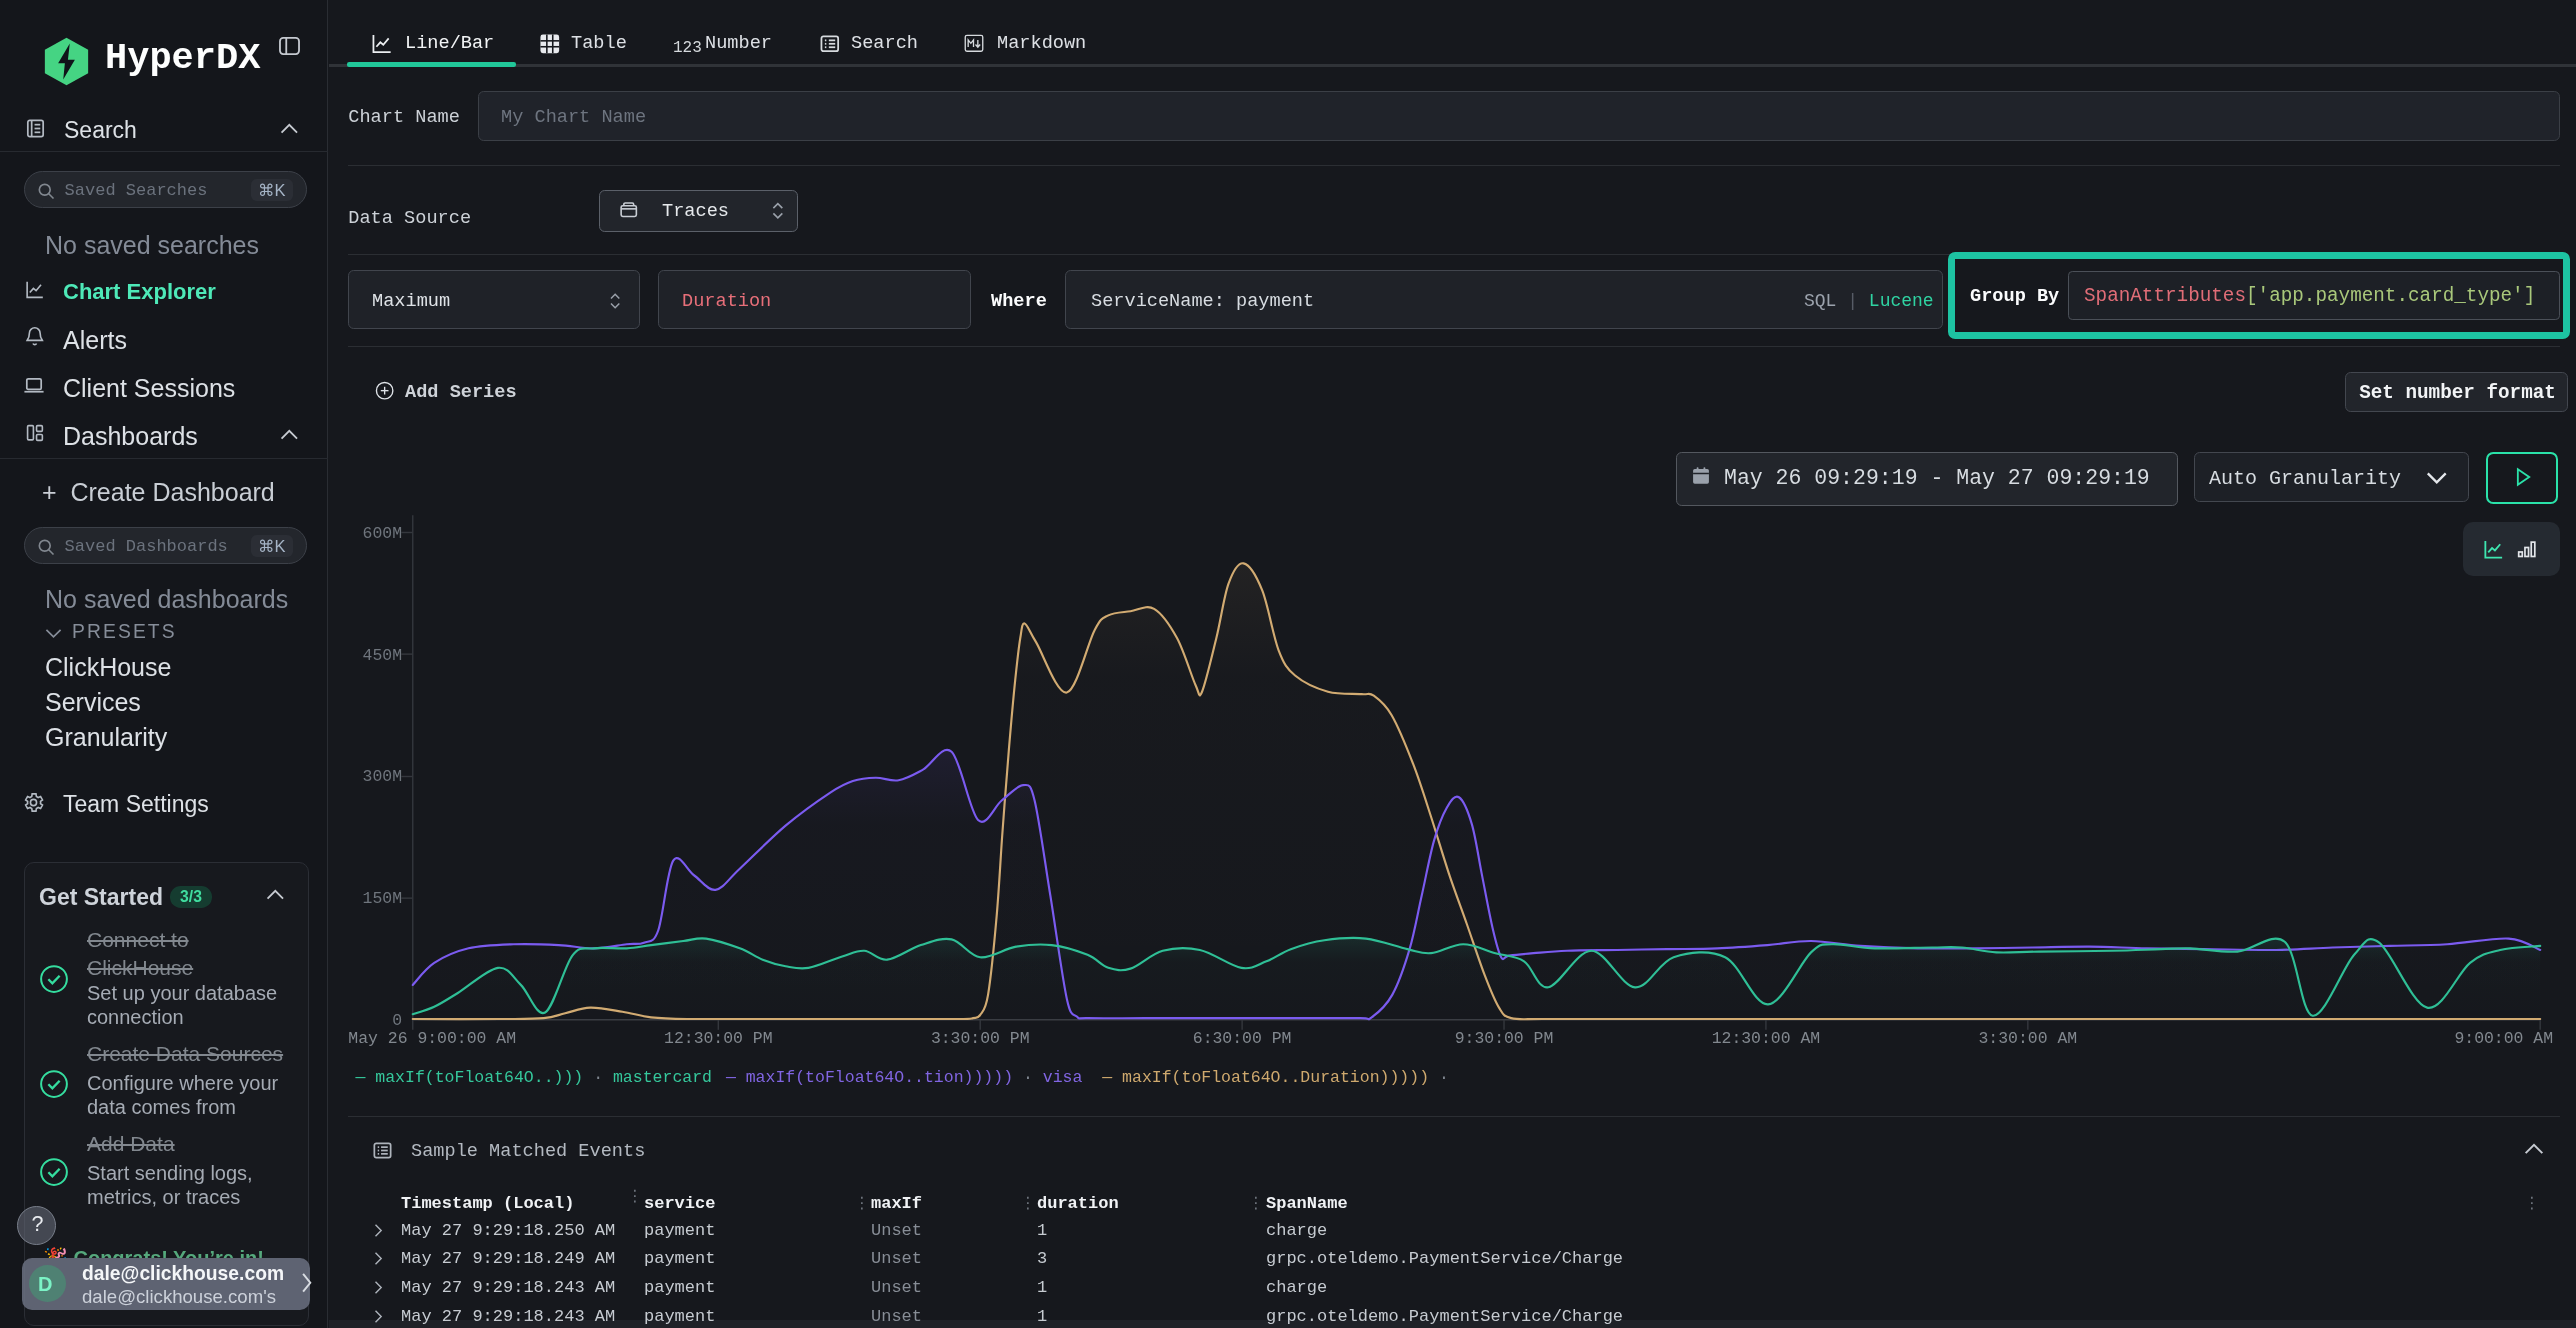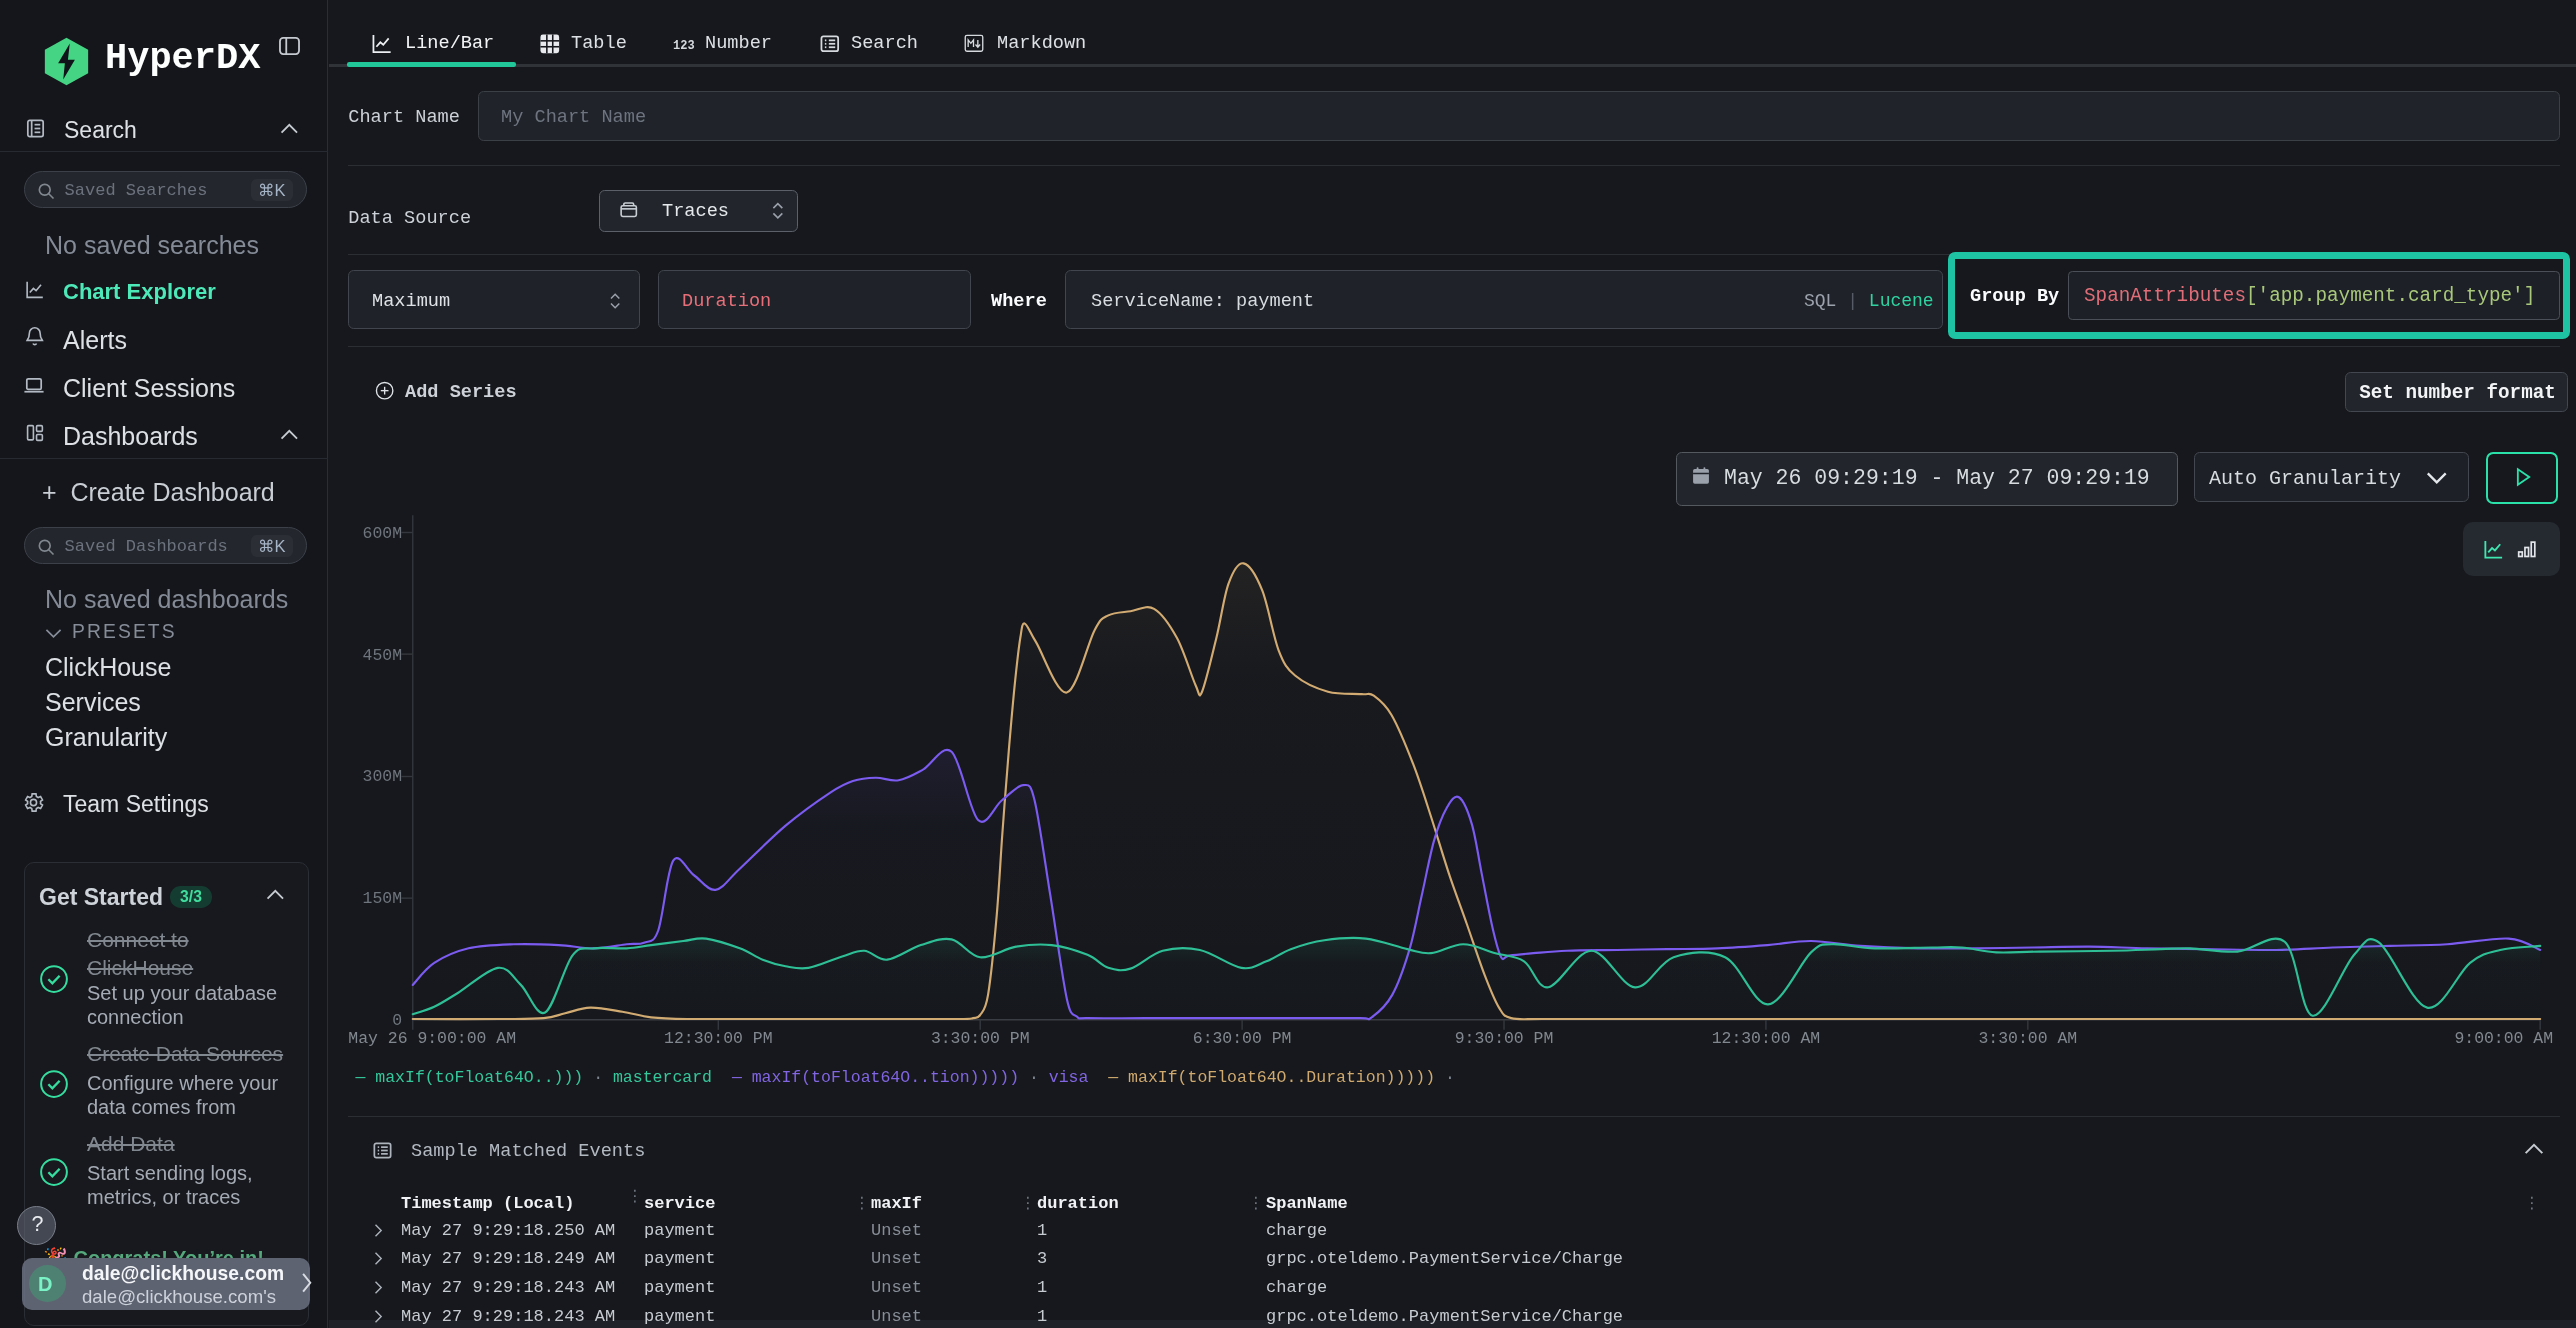--- a/index.html
+++ b/index.html
@@ -170,21 +170,21 @@
       <rect x="2.5" y="2.5" width="19" height="19" rx="2.5" fill="#e8eaee"></rect>
       <g stroke="#16181d" stroke-width="1.6">
         <line x1="2.5" y1="9" x2="21.5" y2="9"></line>
         <line x1="2.5" y1="15" x2="21.5" y2="15"></line>
         <line x1="9" y1="2.5" x2="9" y2="21.5"></line>
         <line x1="15" y1="2.5" x2="15" y2="21.5"></line>
       </g>
     </svg>
   <div class="abs" style="left:242px;top:33px;color:#dde0e5">Table</div>
 
-  <div class="abs" style="left:344px;top:39px;font-size:12px;font-weight:bold;color:#d6dade">123</div>
+  <div class="abs" style="left:344px;top:39px;font-size:16px;font-weight:normal;color:#d6dade">123</div>
   <div class="abs" style="left:376px;top:33px;color:#dde0e5">Number</div>
 
   <svg class="abs" style="left:489px;top:31.5px" width="23.6" height="23.6" viewBox="0 0 24 24" fill="none" stroke="#d6dade" stroke-width="1.8">
       <rect x="3.5" y="4.5" width="17" height="15" rx="2"></rect>
       <line x1="7" y1="8.5" x2="8.5" y2="8.5"></line>
       <line x1="11" y1="8.5" x2="17.5" y2="8.5"></line>
       <line x1="7" y1="12" x2="8.5" y2="12"></line>
       <line x1="11" y1="12" x2="17.5" y2="12"></line>
       <line x1="7" y1="15.5" x2="8.5" y2="15.5"></line>
       <line x1="11" y1="15.5" x2="17.5" y2="15.5"></line>
@@ -338,21 +338,21 @@
     <path d="M117.0,723.9 C137.5,723.9 209.5,724.1 240.0,723.9 C270.5,723.7 285.0,724.1 300.0,722.7 C315.0,721.4 319.2,718.4 330.0,715.9 C340.8,713.5 351.7,708.4 365.0,708.0 C378.3,707.6 395.8,711.4 410.0,713.7 C424.2,715.9 435.0,719.9 450.0,721.6 C465.0,723.3 468.3,723.5 500.0,723.9 C531.7,724.2 591.7,723.9 640.0,723.9 C688.3,723.9 750.0,723.9 790.0,723.9 C830.0,723.9 861.7,724.1 880.0,723.9 C898.3,723.7 895.0,723.7 900.0,722.7 C905.0,721.8 906.5,723.7 910.0,718.2 C913.5,712.7 917.2,712.9 921.0,689.8 C924.8,666.7 929.7,617.4 933.0,579.7 C936.3,542.1 938.2,502.5 941.0,464.0 C943.8,425.4 947.0,383.9 950.0,348.2 C953.0,312.4 956.3,275.5 959.0,249.4 C961.7,223.3 963.8,204.6 966.0,191.5 C968.2,178.5 968.3,170.2 972.0,171.1 C975.7,172.1 978.2,181.1 988.0,197.2 C997.8,213.3 1017.3,270.4 1031.0,267.6 C1044.7,264.8 1060.3,198.2 1070.0,180.2 C1079.7,162.2 1080.7,164.1 1089.0,159.8 C1097.3,155.4 1109.3,155.6 1120.0,154.1 C1130.7,152.6 1142.2,144.4 1153.0,150.7 C1163.8,156.9 1175.3,173.8 1185.0,191.5 C1194.7,209.3 1205.2,244.9 1211.0,257.4 C1216.8,269.9 1215.2,277.4 1220.0,266.5 C1224.8,255.5 1233.8,216.7 1240.0,191.5 C1246.2,166.4 1250.7,132.9 1257.0,115.5 C1263.3,98.1 1270.2,85.6 1278.0,87.1 C1285.8,88.6 1295.8,104.3 1304.0,124.6 C1312.2,144.8 1319.3,188.7 1327.0,208.6 C1334.7,228.4 1338.5,234.1 1350.0,243.8 C1361.5,253.4 1380.5,262.1 1396.0,266.5 C1411.5,270.8 1432.3,268.9 1443.0,269.9 C1453.7,270.8 1453.0,267.2 1460.0,272.1 C1467.0,277.1 1475.8,283.5 1485.0,299.4 C1494.2,315.3 1505.8,343.8 1515.0,367.5 C1524.2,391.1 1531.7,415.7 1540.0,441.2 C1548.3,466.8 1556.7,495.7 1565.0,520.7 C1573.3,545.7 1581.7,567.4 1590.0,591.1 C1598.3,614.7 1607.5,643.1 1615.0,662.6 C1622.5,682.1 1628.8,697.9 1635.0,708.0 C1641.2,718.0 1641.2,720.1 1652.0,722.7 C1662.8,725.4 1668.7,723.7 1700.0,723.9 C1731.3,724.1 1766.7,723.9 1840.0,723.9 C1913.3,723.9 2040.0,723.9 2140.0,723.9 C2240.0,723.9 2340.0,723.9 2440.0,723.9 C2540.0,723.9 2631.7,723.9 2740.0,723.9 C2848.3,723.9 3031.7,723.9 3090.0,723.9 L3090.0,724 L117.0,724 Z" fill="url(#gTan)" stroke="none"></path>
     <path d="M117.0,723.9 C137.5,723.9 209.5,724.1 240.0,723.9 C270.5,723.7 285.0,724.1 300.0,722.7 C315.0,721.4 319.2,718.4 330.0,715.9 C340.8,713.5 351.7,708.4 365.0,708.0 C378.3,707.6 395.8,711.4 410.0,713.7 C424.2,715.9 435.0,719.9 450.0,721.6 C465.0,723.3 468.3,723.5 500.0,723.9 C531.7,724.2 591.7,723.9 640.0,723.9 C688.3,723.9 750.0,723.9 790.0,723.9 C830.0,723.9 861.7,724.1 880.0,723.9 C898.3,723.7 895.0,723.7 900.0,722.7 C905.0,721.8 906.5,723.7 910.0,718.2 C913.5,712.7 917.2,712.9 921.0,689.8 C924.8,666.7 929.7,617.4 933.0,579.7 C936.3,542.1 938.2,502.5 941.0,464.0 C943.8,425.4 947.0,383.9 950.0,348.2 C953.0,312.4 956.3,275.5 959.0,249.4 C961.7,223.3 963.8,204.6 966.0,191.5 C968.2,178.5 968.3,170.2 972.0,171.1 C975.7,172.1 978.2,181.1 988.0,197.2 C997.8,213.3 1017.3,270.4 1031.0,267.6 C1044.7,264.8 1060.3,198.2 1070.0,180.2 C1079.7,162.2 1080.7,164.1 1089.0,159.8 C1097.3,155.4 1109.3,155.6 1120.0,154.1 C1130.7,152.6 1142.2,144.4 1153.0,150.7 C1163.8,156.9 1175.3,173.8 1185.0,191.5 C1194.7,209.3 1205.2,244.9 1211.0,257.4 C1216.8,269.9 1215.2,277.4 1220.0,266.5 C1224.8,255.5 1233.8,216.7 1240.0,191.5 C1246.2,166.4 1250.7,132.9 1257.0,115.5 C1263.3,98.1 1270.2,85.6 1278.0,87.1 C1285.8,88.6 1295.8,104.3 1304.0,124.6 C1312.2,144.8 1319.3,188.7 1327.0,208.6 C1334.7,228.4 1338.5,234.1 1350.0,243.8 C1361.5,253.4 1380.5,262.1 1396.0,266.5 C1411.5,270.8 1432.3,268.9 1443.0,269.9 C1453.7,270.8 1453.0,267.2 1460.0,272.1 C1467.0,277.1 1475.8,283.5 1485.0,299.4 C1494.2,315.3 1505.8,343.8 1515.0,367.5 C1524.2,391.1 1531.7,415.7 1540.0,441.2 C1548.3,466.8 1556.7,495.7 1565.0,520.7 C1573.3,545.7 1581.7,567.4 1590.0,591.1 C1598.3,614.7 1607.5,643.1 1615.0,662.6 C1622.5,682.1 1628.8,697.9 1635.0,708.0 C1641.2,718.0 1641.2,720.1 1652.0,722.7 C1662.8,725.4 1668.7,723.7 1700.0,723.9 C1731.3,724.1 1766.7,723.9 1840.0,723.9 C1913.3,723.9 2040.0,723.9 2140.0,723.9 C2240.0,723.9 2340.0,723.9 2440.0,723.9 C2540.0,723.9 2631.7,723.9 2740.0,723.9 C2848.3,723.9 3031.7,723.9 3090.0,723.9 " fill="none" stroke="#d2ab72" stroke-width="3" stroke-linejoin="round" stroke-linecap="round"></path>
     <path d="M117.0,676.2 C122.0,671.1 134.0,654.1 147.0,645.5 C160.0,637.0 176.5,629.5 195.0,625.1 C213.5,620.8 237.0,620.2 258.0,619.4 C279.0,618.7 302.5,619.6 321.0,620.6 C339.5,621.5 353.2,625.3 369.0,625.1 C384.8,624.9 404.2,620.8 416.0,619.4 C427.8,618.1 432.7,620.4 440.0,617.2 C447.3,614.0 453.2,619.3 460.0,600.2 C466.8,581.0 472.7,515.4 481.0,502.5 C489.3,489.7 500.2,516.2 510.0,523.0 C519.8,529.8 529.3,544.9 540.0,543.4 C550.7,541.9 557.7,528.8 574.0,513.9 C590.3,498.9 616.8,471.5 638.0,453.7 C659.2,436.0 685.3,417.6 701.0,407.2 C716.7,396.8 721.5,394.7 732.0,391.3 C742.5,387.9 753.3,387.0 764.0,386.8 C774.7,386.6 785.0,392.1 796.0,390.2 C807.0,388.3 817.7,382.0 830.0,375.4 C842.3,368.8 857.2,338.7 870.0,350.5 C882.8,362.2 895.3,434.4 907.0,445.8 C918.7,457.1 929.5,426.7 940.0,418.5 C950.5,410.4 962.3,397.0 970.0,397.0 C977.7,397.0 979.7,392.8 986.0,418.5 C992.3,444.3 1000.5,505.2 1008.0,551.3 C1015.5,597.5 1024.8,667.3 1031.0,695.5 C1037.2,723.7 1040.2,715.9 1045.0,720.5 C1049.8,725.0 1044.2,722.4 1060.0,722.7 C1075.8,723.1 1110.0,722.7 1140.0,722.7 C1170.0,722.7 1206.7,722.7 1240.0,722.7 C1273.3,722.7 1306.7,722.7 1340.0,722.7 C1373.3,722.7 1420.5,722.9 1440.0,722.7 C1459.5,722.5 1449.3,727.1 1457.0,721.6 C1464.7,716.1 1477.2,705.7 1486.0,689.8 C1494.8,673.9 1503.2,649.3 1510.0,626.3 C1516.8,603.2 1521.3,576.5 1527.0,551.3 C1532.7,526.2 1538.2,495.7 1544.0,475.3 C1549.8,454.9 1556.2,439.0 1562.0,428.8 C1567.8,418.5 1573.2,410.2 1579.0,414.0 C1584.8,417.8 1591.7,433.5 1597.0,451.5 C1602.3,469.4 1606.2,497.6 1611.0,521.8 C1615.8,546.0 1621.5,577.4 1626.0,596.7 C1630.5,616.0 1634.2,631.2 1638.0,637.6 C1641.8,644.0 1641.5,636.3 1649.0,635.3 C1656.5,634.4 1669.5,633.1 1683.0,631.9 C1696.5,630.8 1710.5,629.3 1730.0,628.5 C1749.5,627.8 1776.7,627.8 1800.0,627.4 C1823.3,627.0 1846.7,626.6 1870.0,626.3 C1893.3,625.9 1916.7,626.1 1940.0,625.1 C1963.3,624.2 1988.2,622.3 2010.0,620.6 C2031.8,618.9 2049.3,614.7 2071.0,614.9 C2092.7,615.1 2115.2,620.0 2140.0,621.7 C2164.8,623.4 2193.3,624.6 2220.0,625.1 C2246.7,625.7 2273.3,625.3 2300.0,625.1 C2326.7,624.9 2353.3,624.4 2380.0,624.0 C2406.7,623.6 2433.3,622.7 2460.0,622.8 C2486.7,623.0 2513.3,624.6 2540.0,625.1 C2566.7,625.7 2589.8,625.9 2620.0,626.3 C2650.2,626.6 2691.0,627.8 2721.0,627.4 C2751.0,627.0 2773.5,624.9 2800.0,624.0 C2826.5,623.0 2853.3,622.5 2880.0,621.7 C2906.7,621.0 2932.3,621.1 2960.0,619.4 C2987.7,617.7 3024.3,610.2 3046.0,611.5 C3067.7,612.8 3082.7,624.7 3090.0,627.4 L3090.0,724 L117.0,724 Z" fill="url(#gPurple)" stroke="none"></path>
     <path d="M117.0,676.2 C122.0,671.1 134.0,654.1 147.0,645.5 C160.0,637.0 176.5,629.5 195.0,625.1 C213.5,620.8 237.0,620.2 258.0,619.4 C279.0,618.7 302.5,619.6 321.0,620.6 C339.5,621.5 353.2,625.3 369.0,625.1 C384.8,624.9 404.2,620.8 416.0,619.4 C427.8,618.1 432.7,620.4 440.0,617.2 C447.3,614.0 453.2,619.3 460.0,600.2 C466.8,581.0 472.7,515.4 481.0,502.5 C489.3,489.7 500.2,516.2 510.0,523.0 C519.8,529.8 529.3,544.9 540.0,543.4 C550.7,541.9 557.7,528.8 574.0,513.9 C590.3,498.9 616.8,471.5 638.0,453.7 C659.2,436.0 685.3,417.6 701.0,407.2 C716.7,396.8 721.5,394.7 732.0,391.3 C742.5,387.9 753.3,387.0 764.0,386.8 C774.7,386.6 785.0,392.1 796.0,390.2 C807.0,388.3 817.7,382.0 830.0,375.4 C842.3,368.8 857.2,338.7 870.0,350.5 C882.8,362.2 895.3,434.4 907.0,445.8 C918.7,457.1 929.5,426.7 940.0,418.5 C950.5,410.4 962.3,397.0 970.0,397.0 C977.7,397.0 979.7,392.8 986.0,418.5 C992.3,444.3 1000.5,505.2 1008.0,551.3 C1015.5,597.5 1024.8,667.3 1031.0,695.5 C1037.2,723.7 1040.2,715.9 1045.0,720.5 C1049.8,725.0 1044.2,722.4 1060.0,722.7 C1075.8,723.1 1110.0,722.7 1140.0,722.7 C1170.0,722.7 1206.7,722.7 1240.0,722.7 C1273.3,722.7 1306.7,722.7 1340.0,722.7 C1373.3,722.7 1420.5,722.9 1440.0,722.7 C1459.5,722.5 1449.3,727.1 1457.0,721.6 C1464.7,716.1 1477.2,705.7 1486.0,689.8 C1494.8,673.9 1503.2,649.3 1510.0,626.3 C1516.8,603.2 1521.3,576.5 1527.0,551.3 C1532.7,526.2 1538.2,495.7 1544.0,475.3 C1549.8,454.9 1556.2,439.0 1562.0,428.8 C1567.8,418.5 1573.2,410.2 1579.0,414.0 C1584.8,417.8 1591.7,433.5 1597.0,451.5 C1602.3,469.4 1606.2,497.6 1611.0,521.8 C1615.8,546.0 1621.5,577.4 1626.0,596.7 C1630.5,616.0 1634.2,631.2 1638.0,637.6 C1641.8,644.0 1641.5,636.3 1649.0,635.3 C1656.5,634.4 1669.5,633.1 1683.0,631.9 C1696.5,630.8 1710.5,629.3 1730.0,628.5 C1749.5,627.8 1776.7,627.8 1800.0,627.4 C1823.3,627.0 1846.7,626.6 1870.0,626.3 C1893.3,625.9 1916.7,626.1 1940.0,625.1 C1963.3,624.2 1988.2,622.3 2010.0,620.6 C2031.8,618.9 2049.3,614.7 2071.0,614.9 C2092.7,615.1 2115.2,620.0 2140.0,621.7 C2164.8,623.4 2193.3,624.6 2220.0,625.1 C2246.7,625.7 2273.3,625.3 2300.0,625.1 C2326.7,624.9 2353.3,624.4 2380.0,624.0 C2406.7,623.6 2433.3,622.7 2460.0,622.8 C2486.7,623.0 2513.3,624.6 2540.0,625.1 C2566.7,625.7 2589.8,625.9 2620.0,626.3 C2650.2,626.6 2691.0,627.8 2721.0,627.4 C2751.0,627.0 2773.5,624.9 2800.0,624.0 C2826.5,623.0 2853.3,622.5 2880.0,621.7 C2906.7,621.0 2932.3,621.1 2960.0,619.4 C2987.7,617.7 3024.3,610.2 3046.0,611.5 C3067.7,612.8 3082.7,624.7 3090.0,627.4 " fill="none" stroke="#7b5bf0" stroke-width="3" stroke-linejoin="round" stroke-linecap="round"></path>
     <path d="M117.0,717.1 C122.0,715.4 136.5,711.8 147.0,706.8 C157.5,701.9 165.2,696.6 180.0,687.5 C194.8,678.5 221.3,654.3 236.0,652.4 C250.7,650.5 257.0,665.8 268.0,676.2 C279.0,686.6 290.0,721.6 302.0,714.8 C314.0,708.0 328.7,650.3 340.0,635.3 C351.3,620.4 357.3,626.8 370.0,625.1 C382.7,623.4 402.7,625.9 416.0,625.1 C429.3,624.4 436.8,622.3 450.0,620.6 C463.2,618.9 482.2,616.4 495.0,614.9 C507.8,613.4 513.8,609.8 527.0,611.5 C540.2,613.2 560.8,620.2 574.0,625.1 C587.2,630.0 595.3,636.8 606.0,641.0 C616.7,645.2 627.3,648.2 638.0,650.1 C648.7,652.0 656.8,654.6 670.0,652.4 C683.2,650.1 704.0,640.4 717.0,636.5 C730.0,632.5 737.5,627.8 748.0,628.5 C758.5,629.3 766.8,642.3 780.0,641.0 C793.2,639.7 812.0,625.3 827.0,620.6 C842.0,615.9 856.2,609.8 870.0,612.6 C883.8,615.5 895.0,635.9 910.0,637.6 C925.0,639.3 943.3,625.7 960.0,622.8 C976.7,620.0 993.3,618.7 1010.0,620.6 C1026.7,622.5 1046.8,628.9 1060.0,634.2 C1073.2,639.5 1079.0,649.1 1089.0,652.4 C1099.0,655.6 1107.3,657.5 1120.0,653.5 C1132.7,649.5 1148.8,632.9 1165.0,628.5 C1181.2,624.2 1198.7,623.4 1217.0,627.4 C1235.3,631.4 1259.5,649.7 1275.0,652.4 C1290.5,655.0 1298.5,647.6 1310.0,643.3 C1321.5,638.9 1330.5,631.2 1344.0,626.3 C1357.5,621.3 1373.5,616.2 1391.0,613.8 C1408.5,611.3 1429.7,609.4 1449.0,611.5 C1468.3,613.6 1491.8,622.9 1507.0,626.3 C1522.2,629.7 1527.0,633.1 1540.0,631.9 C1553.0,630.8 1570.0,619.4 1585.0,619.4 C1600.0,619.4 1615.8,628.0 1630.0,631.9 C1644.2,635.9 1657.7,635.3 1670.0,643.3 C1682.3,651.2 1688.3,682.1 1704.0,679.6 C1719.7,677.1 1743.8,628.5 1764.0,628.5 C1784.2,628.5 1805.8,678.1 1825.0,679.6 C1844.2,681.1 1858.0,644.6 1879.0,637.6 C1900.0,630.6 1929.0,626.6 1951.0,637.6 C1973.0,648.6 1991.0,704.6 2011.0,703.4 C2031.0,702.3 2056.2,644.8 2071.0,630.8 C2085.8,616.8 2085.2,620.4 2100.0,619.4 C2114.8,618.5 2136.7,624.4 2160.0,625.1 C2183.3,625.9 2219.7,624.2 2240.0,624.0 C2260.3,623.8 2267.0,622.8 2282.0,624.0 C2297.0,625.1 2312.0,629.8 2330.0,630.8 C2348.0,631.7 2363.0,630.0 2390.0,629.7 C2417.0,629.3 2463.7,629.1 2492.0,628.5 C2520.3,628.0 2541.8,626.8 2560.0,626.3 C2578.2,625.7 2583.2,624.6 2601.0,625.1 C2618.8,625.7 2645.0,631.2 2667.0,629.7 C2689.0,628.1 2715.5,601.1 2733.0,616.0 C2750.5,631.0 2755.8,716.3 2772.0,719.3 C2788.2,722.4 2814.5,651.2 2830.0,634.2 C2845.5,617.2 2848.0,604.9 2865.0,617.2 C2882.0,629.5 2910.8,703.2 2932.0,708.0 C2953.2,712.7 2975.0,659.0 2992.0,645.5 C3009.0,632.1 3017.7,631.4 3034.0,627.4 C3050.3,623.4 3080.7,622.7 3090.0,621.7 L3090.0,724 L117.0,724 Z" fill="url(#gGreen)" stroke="none"></path>
     <path d="M117.0,717.1 C122.0,715.4 136.5,711.8 147.0,706.8 C157.5,701.9 165.2,696.6 180.0,687.5 C194.8,678.5 221.3,654.3 236.0,652.4 C250.7,650.5 257.0,665.8 268.0,676.2 C279.0,686.6 290.0,721.6 302.0,714.8 C314.0,708.0 328.7,650.3 340.0,635.3 C351.3,620.4 357.3,626.8 370.0,625.1 C382.7,623.4 402.7,625.9 416.0,625.1 C429.3,624.4 436.8,622.3 450.0,620.6 C463.2,618.9 482.2,616.4 495.0,614.9 C507.8,613.4 513.8,609.8 527.0,611.5 C540.2,613.2 560.8,620.2 574.0,625.1 C587.2,630.0 595.3,636.8 606.0,641.0 C616.7,645.2 627.3,648.2 638.0,650.1 C648.7,652.0 656.8,654.6 670.0,652.4 C683.2,650.1 704.0,640.4 717.0,636.5 C730.0,632.5 737.5,627.8 748.0,628.5 C758.5,629.3 766.8,642.3 780.0,641.0 C793.2,639.7 812.0,625.3 827.0,620.6 C842.0,615.9 856.2,609.8 870.0,612.6 C883.8,615.5 895.0,635.9 910.0,637.6 C925.0,639.3 943.3,625.7 960.0,622.8 C976.7,620.0 993.3,618.7 1010.0,620.6 C1026.7,622.5 1046.8,628.9 1060.0,634.2 C1073.2,639.5 1079.0,649.1 1089.0,652.4 C1099.0,655.6 1107.3,657.5 1120.0,653.5 C1132.7,649.5 1148.8,632.9 1165.0,628.5 C1181.2,624.2 1198.7,623.4 1217.0,627.4 C1235.3,631.4 1259.5,649.7 1275.0,652.4 C1290.5,655.0 1298.5,647.6 1310.0,643.3 C1321.5,638.9 1330.5,631.2 1344.0,626.3 C1357.5,621.3 1373.5,616.2 1391.0,613.8 C1408.5,611.3 1429.7,609.4 1449.0,611.5 C1468.3,613.6 1491.8,622.9 1507.0,626.3 C1522.2,629.7 1527.0,633.1 1540.0,631.9 C1553.0,630.8 1570.0,619.4 1585.0,619.4 C1600.0,619.4 1615.8,628.0 1630.0,631.9 C1644.2,635.9 1657.7,635.3 1670.0,643.3 C1682.3,651.2 1688.3,682.1 1704.0,679.6 C1719.7,677.1 1743.8,628.5 1764.0,628.5 C1784.2,628.5 1805.8,678.1 1825.0,679.6 C1844.2,681.1 1858.0,644.6 1879.0,637.6 C1900.0,630.6 1929.0,626.6 1951.0,637.6 C1973.0,648.6 1991.0,704.6 2011.0,703.4 C2031.0,702.3 2056.2,644.8 2071.0,630.8 C2085.8,616.8 2085.2,620.4 2100.0,619.4 C2114.8,618.5 2136.7,624.4 2160.0,625.1 C2183.3,625.9 2219.7,624.2 2240.0,624.0 C2260.3,623.8 2267.0,622.8 2282.0,624.0 C2297.0,625.1 2312.0,629.8 2330.0,630.8 C2348.0,631.7 2363.0,630.0 2390.0,629.7 C2417.0,629.3 2463.7,629.1 2492.0,628.5 C2520.3,628.0 2541.8,626.8 2560.0,626.3 C2578.2,625.7 2583.2,624.6 2601.0,625.1 C2618.8,625.7 2645.0,631.2 2667.0,629.7 C2689.0,628.1 2715.5,601.1 2733.0,616.0 C2750.5,631.0 2755.8,716.3 2772.0,719.3 C2788.2,722.4 2814.5,651.2 2830.0,634.2 C2845.5,617.2 2848.0,604.9 2865.0,617.2 C2882.0,629.5 2910.8,703.2 2932.0,708.0 C2953.2,712.7 2975.0,659.0 2992.0,645.5 C3009.0,632.1 3017.7,631.4 3034.0,627.4 C3050.3,623.4 3080.7,622.7 3090.0,621.7 " fill="none" stroke="#2fbf96" stroke-width="3" stroke-linejoin="round" stroke-linecap="round"></path>
   </svg>
 
   <div class="abs" style="left:0;top:1068px;width:2247px;text-align:left;font-size:16.5px">
     <span style="margin-left:26.5px;color:#35c89c">—&nbsp;maxIf(toFloat64O..)))</span><span style="color:#7d848d"> · </span><span style="color:#35c89c">mastercard</span>
-    <span style="margin-left:10px;color:#8165e2">—&nbsp;maxIf(toFloat64O..tion)))))</span><span style="color:#7d848d"> · </span><span style="color:#8165e2">visa</span>
+    <span style="margin-left:4px;color:#8165e2">—&nbsp;maxIf(toFloat64O..tion)))))</span><span style="color:#7d848d"> · </span><span style="color:#8165e2">visa</span>
     <span style="margin-left:10px;color:#cfa96e">—&nbsp;maxIf(toFloat64O..Duration)))))</span><span style="color:#7d848d"> ·</span>
   </div>
 
   <div class="abs" style="left:18.6px;top:1116px;width:2212px;height:1.4px;background:#2b2e33"></div>
 
   <svg class="abs" style="left:42px;top:1139px" width="23" height="23" viewBox="0 0 24 24" fill="none" stroke="#aeb4bc" stroke-width="1.8">
       <rect x="3.5" y="4.5" width="17" height="15" rx="2"></rect>
       <line x1="7" y1="8.5" x2="8.5" y2="8.5"></line>
       <line x1="10.5" y1="8.5" x2="17.5" y2="8.5"></line>
       <line x1="7" y1="12" x2="8.5" y2="12"></line>

